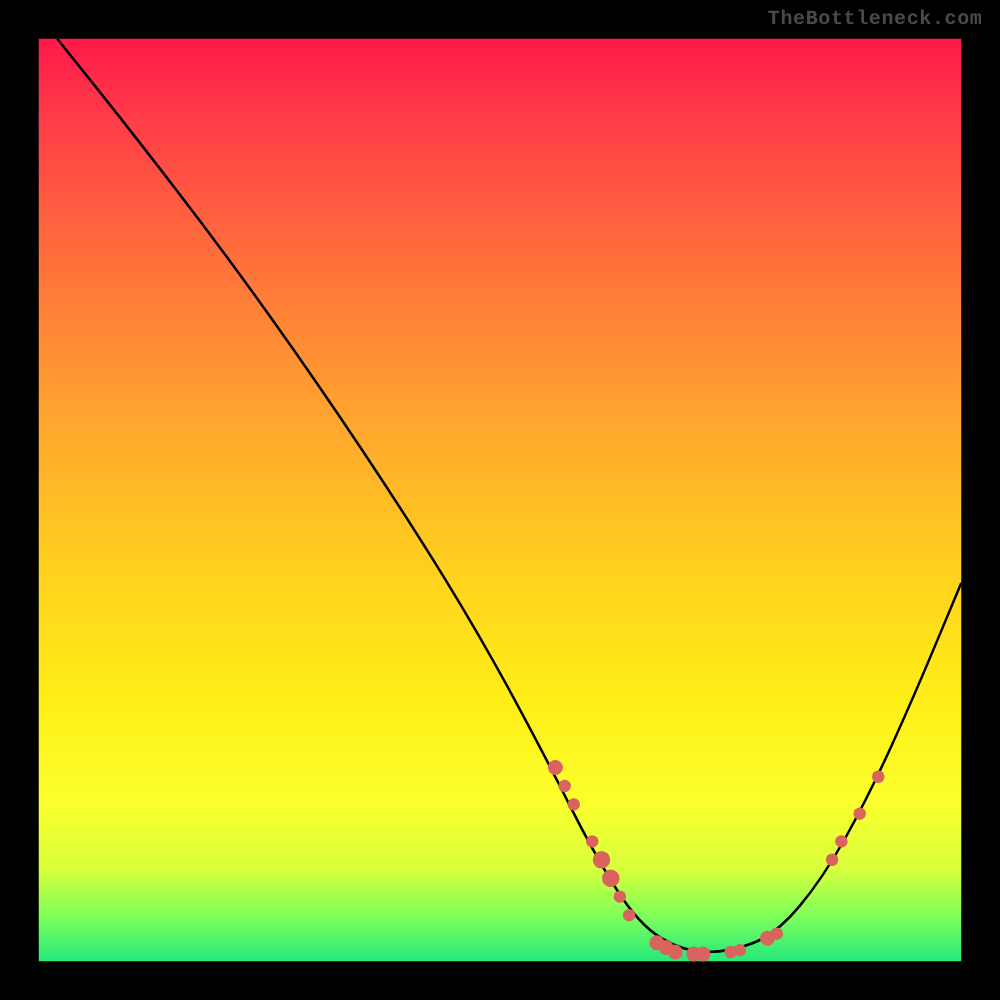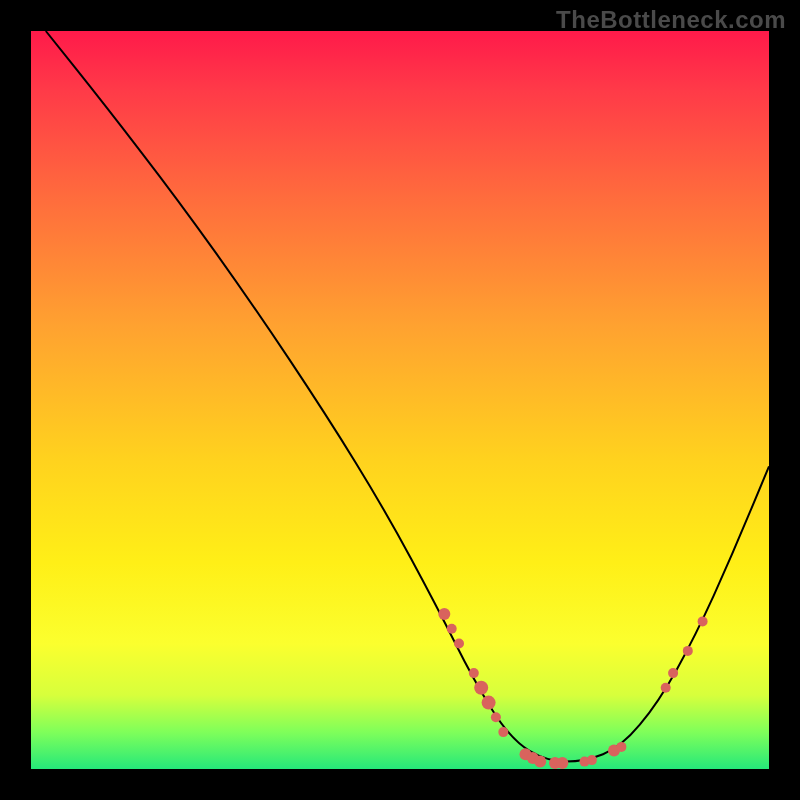--- a/index.html
+++ b/index.html
@@ -28,23 +28,24 @@
       #d7ff3c 90%,
       #7fff5a 95%,
       #25e87a 100%
     );
   }
   .watermark {
     position: absolute;
     top: 6px;
     right: 14px;
     color: #4a4a4a;
-    font-size: 24px;
+    font-size: 16px;
     font-weight: 600;
     letter-spacing: 0.5px;
+    font-family: Liberation Mono, monospace;
   }
   svg {
     position: absolute;
     left: 31px;
     top: 31px;
     width: 738px;
     height: 738px;
     overflow: visible;
   }
   .curve {

